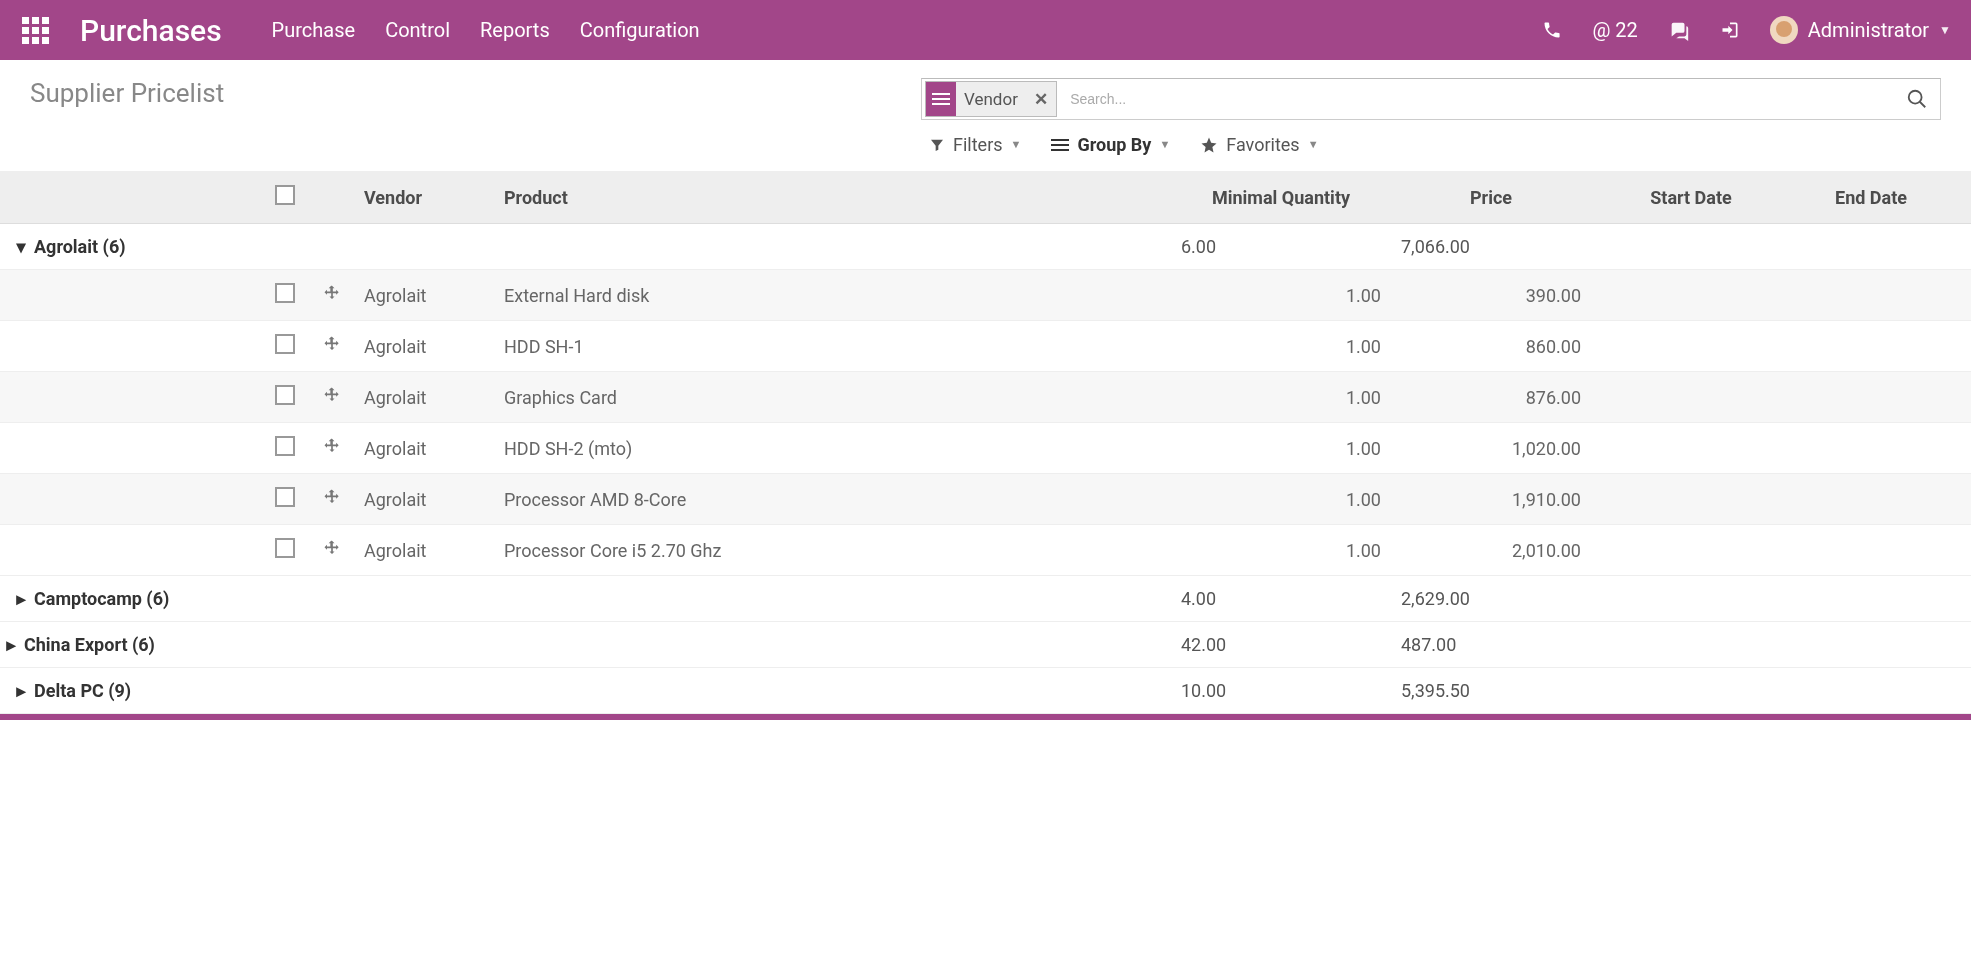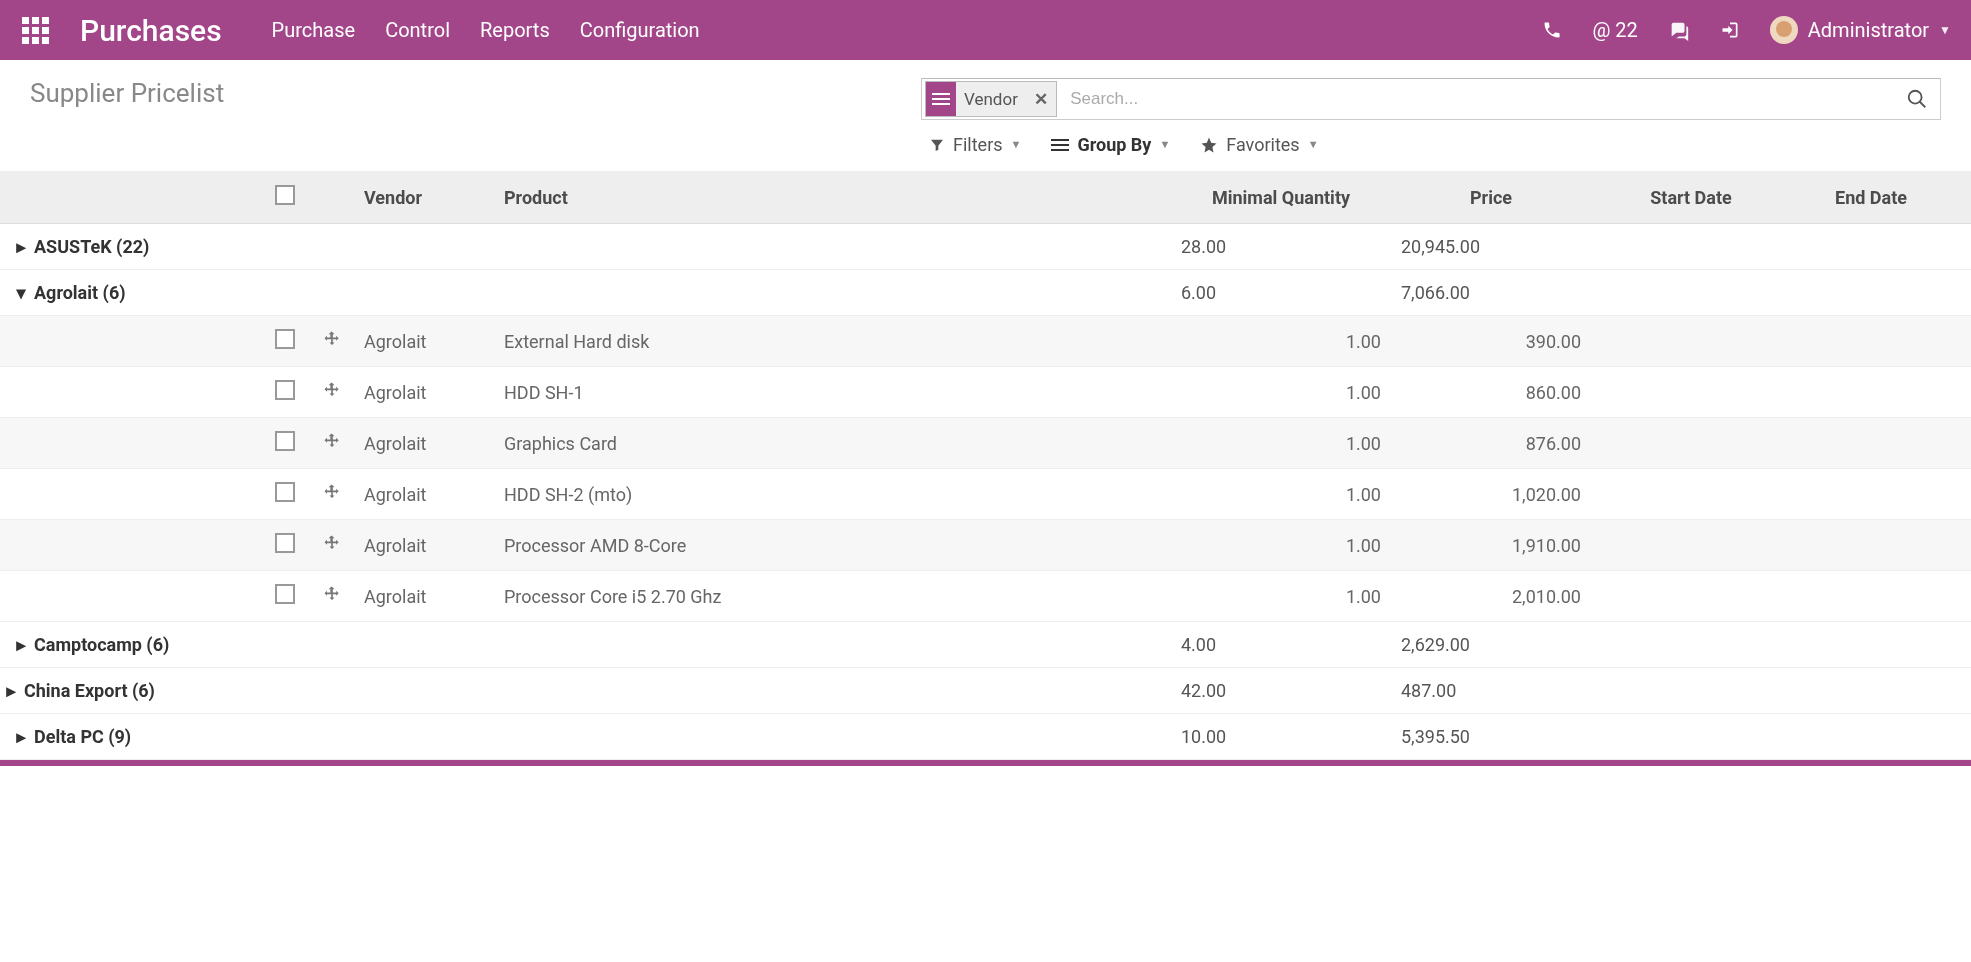--- a/index.html
+++ b/index.html
@@ -78,21 +78,21 @@
     display:flex; align-items:center; background:#eee;
     border:1px solid #bbb; margin:3px;
   }
   .facet-icon {
     background:#a24689; width:30px; height:34px;
     display:flex; align-items:center; justify-content:center; color:#fff;
   }
   .facet-label { padding: 0 8px; color:#555; font-size:17px;}
   .facet-x { padding:0 8px; color:#666; cursor:pointer; font-weight:bold;}
   .search-input {
-    flex:1; border:none; outline:none; font-size:17px; padding:0 10px;
+    flex:1; border:none; outline:none; font-size:14px; padding:0 10px;
     color:#444;
   }
   .search-input::placeholder{color:#aaa;}
   .search-glass { color:#666; cursor:pointer; padding:0 6px;}
   .search-tools {
     display:flex; align-items:center; gap:30px; padding-left:8px;
     font-size:18px;
   }
   .tool { display:flex; align-items:center; gap:8px; cursor:pointer; color:#555;}
   .tool.bold { font-weight:700; color:#333;}
@@ -254,27 +254,20 @@
         <th class="col-vendor">Vendor</th>
         <th class="col-product">Product</th>
         <th class="col-qty">Minimal Quantity</th>
         <th class="col-price">Price</th>
         <th class="col-start">Start Date</th>
         <th class="col-end">End Date</th>
       </tr>
     </thead>
     <tbody id="tbody">
         <tr class="group">
-          <td class="col-spacer" colspan="5" style="padding-left:14px;"><span class="gcaret">▸</span><span>ASUSTeK (22)</span></td>
-          <td class="col-qty">28.00</td>
-          <td class="col-price">20,945.00</td>
-          <td class="col-start"></td>
-          <td class="col-end"></td>
-        </tr>
-        <tr class="group">
           <td class="col-spacer" colspan="5" style="padding-left:14px;"><span class="gcaret">▾</span><span>Agrolait (6)</span></td>
           <td class="col-qty">6.00</td>
           <td class="col-price">7,066.00</td>
           <td class="col-start"></td>
           <td class="col-end"></td>
         </tr>
         <tr class="item alt">
           <td class="col-spacer"></td>
           <td class="col-cb"><span class="cb"></span></td>
           <td class="col-drag"><span class="drag">

